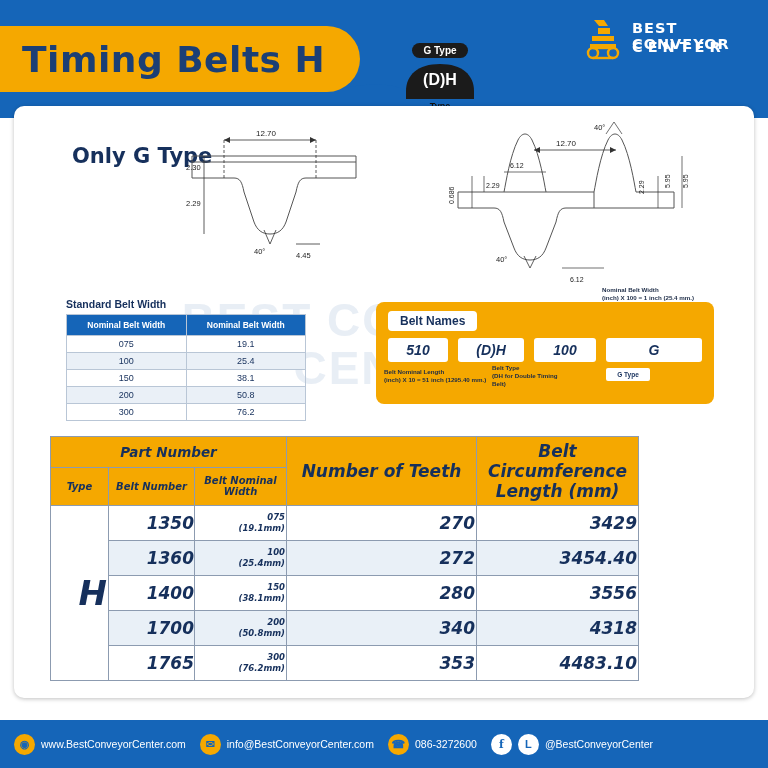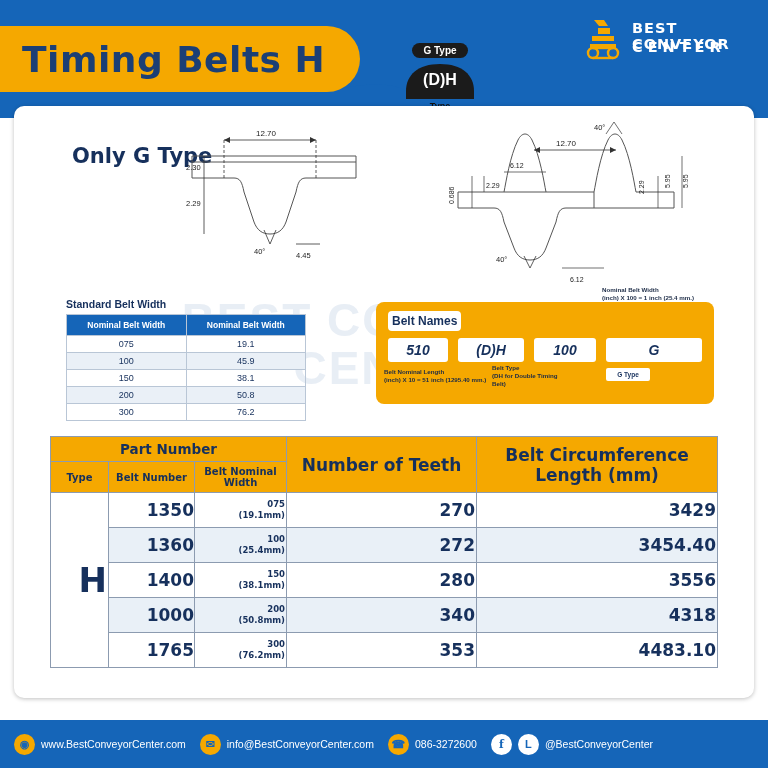--- a/index.html
+++ b/index.html
@@ -83,21 +83,21 @@
   }
   #swt tr.alt td { background:#eaf0f7; }
 
   
   #belt-names {
     position:absolute; left:362px; top:196px; width:338px; height:102px;
     background:#f5a800; border-radius:8px;
   }
   #bn-label {
     position:absolute; left:12px; top:9px; background:#fff; border-radius:4px;
-    padding:3px 4px; font-size:12px; font-weight:bold; color:#16305c;text-align:right;
+    padding:3px 12px; font-size:12px; font-weight:bold; color:#16305c;text-align:right;
   }
   .bn-box {
     position:absolute; top:36px; height:24px; background:#fff; border-radius:3px;
     display:flex; align-items:center; justify-content:center;
     font-size:14px; font-weight:bold; color:#16305c;font-style:italic;
   }
   #bn1 { left:12px; width:60px; }
   #bn2 { left:82px; width:66px; }
   #bn3 { left:158px; width:62px; }
   #bn4 { left:230px; width:96px; }
@@ -106,22 +106,22 @@
   #bn-note2 { left:116px; top:62px; width:74px; font-weight:bold; }
   #bn-note3 { left:226px; top:-16px; width:116px; font-weight:bold; text-align:left; }
   #bn-sub-g {
     position:absolute; left:230px; top:66px; width:44px; height:13px; background:#fff;
     border-radius:2px; font-size:6.5px; color:#16305c; display:flex;
     align-items:center; justify-content:center; font-weight:bold;
   }
 
   
   #main-table {
-    position:absolute; left:36px; top:330px; width:668px;
-    border-collapse:collapse; font-family:"DejaVu Sans", sans-serif;
+    position:absolute; left:36px; top:330px; width:589px;
+    border-collapse:collapse; font-family:"DejaVu Sans", sans-serif;font-style:italic;
   }
   #main-table th {
     background:#f5a800; color:#16305c; border:1px solid #8c9bb0;
     font-weight:bold; padding:4px 2px; text-align:center;
   }
   #main-table td { border:1px solid #8c9bb0; text-align:right; color:#16305c; }
   .th-part { font-size:13.5px; }
   .th-sub { font-size:10px; }
   .th-big { font-size:17px; }
   .cell-type { font-size:34px; font-weight:bold; width:58px; }
@@ -288,21 +288,21 @@
           <th>Nominal Belt Width</th>
         </tr>
       </thead>
       <tbody>
         <tr>
           <td>075</td>
           <td>19.1</td>
         </tr>
         <tr class="alt">
           <td>100</td>
-          <td>45.9</td>
+          <td>25.4</td>
         </tr>
         <tr>
           <td>150</td>
           <td>38.1</td>
         </tr>
         <tr class="alt">
           <td>200</td>
           <td>50.8</td>
         </tr>
         <tr>
@@ -364,21 +364,21 @@
       <tr>
         <td class="cell-num">1400</td>
         <td class="cell-width">
           <span>150</span><br>
           <span>(38.1mm)</span>
         </td>
         <td class="cell-teeth">280</td>
         <td class="cell-len">3556</td>
       </tr>
       <tr class="alt">
-        <td class="cell-num">1000</td>
+        <td class="cell-num">1700</td>
         <td class="cell-width">
           <span>200</span><br>
           <span>(50.8mm)</span>
         </td>
         <td class="cell-teeth">340</td>
         <td class="cell-len">4318</td>
       </tr>
       <tr>
         <td class="cell-num">1765</td>
         <td class="cell-width">

